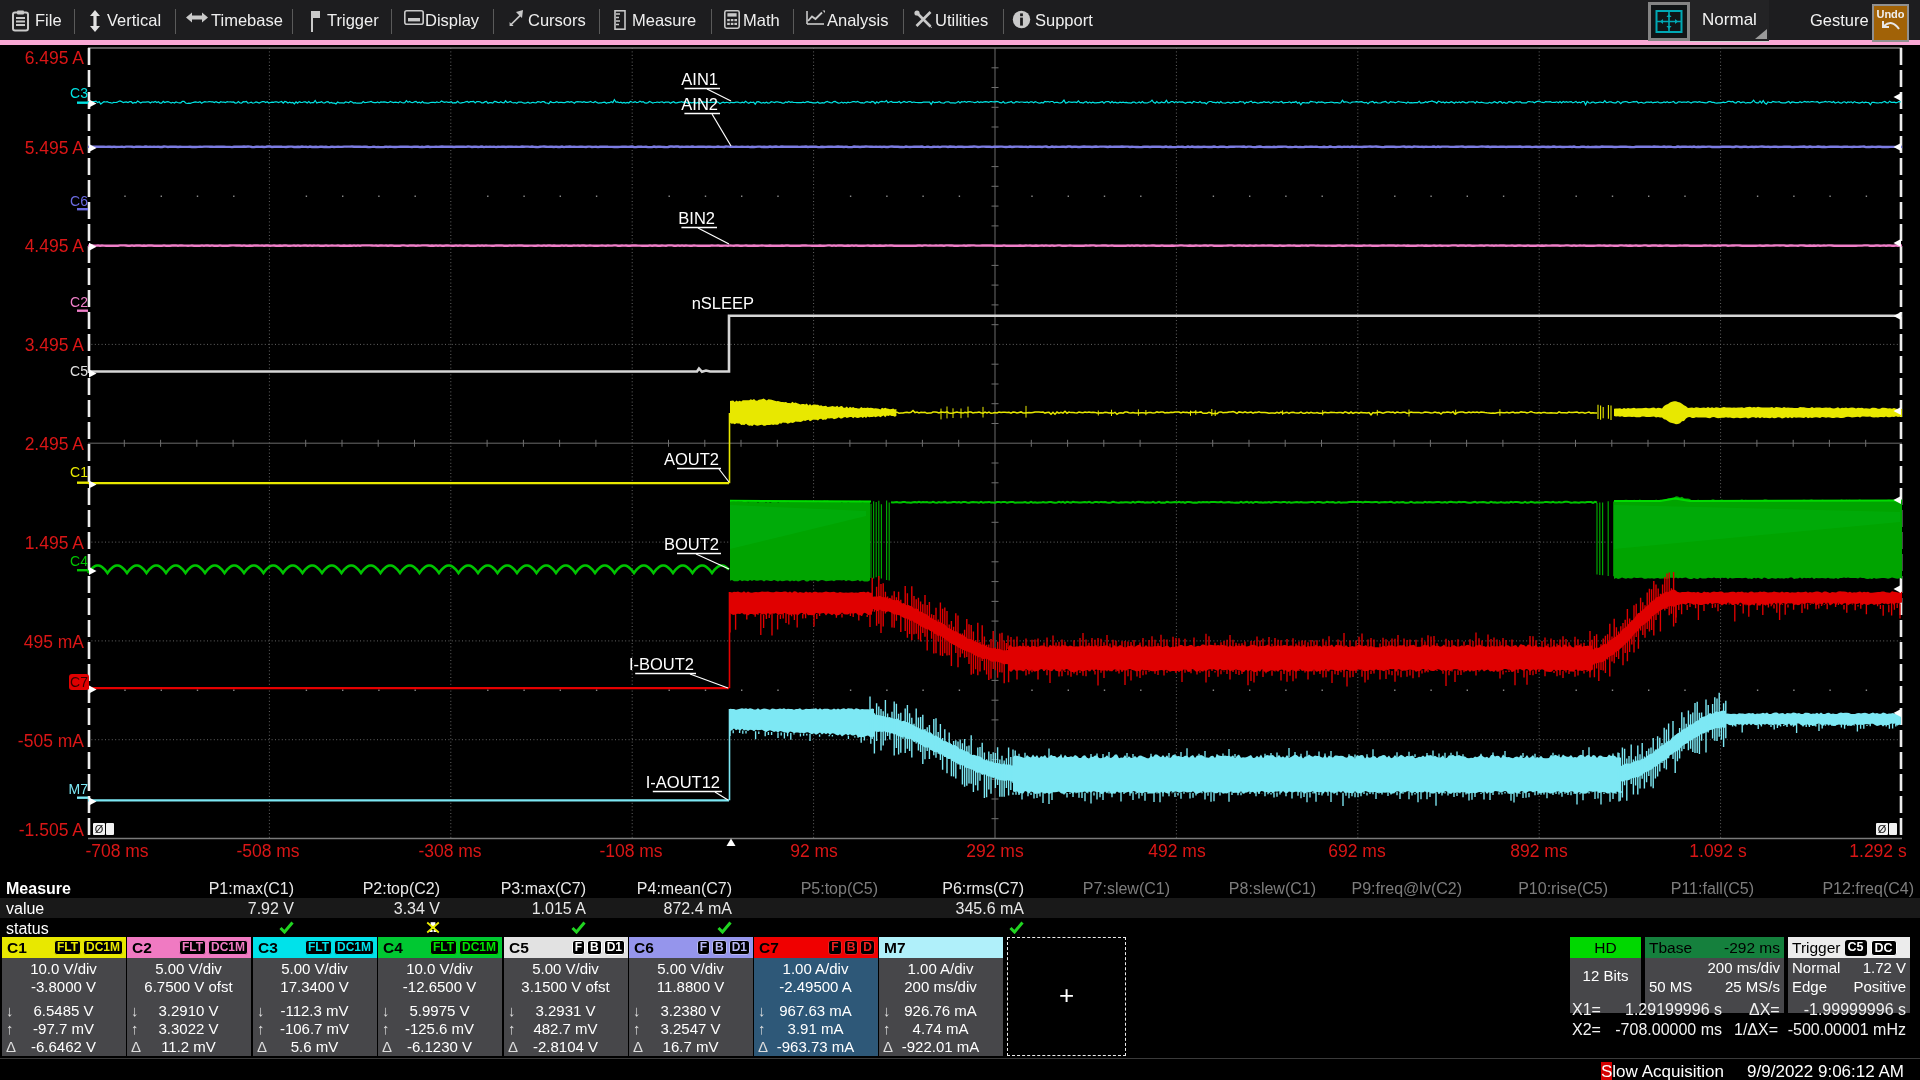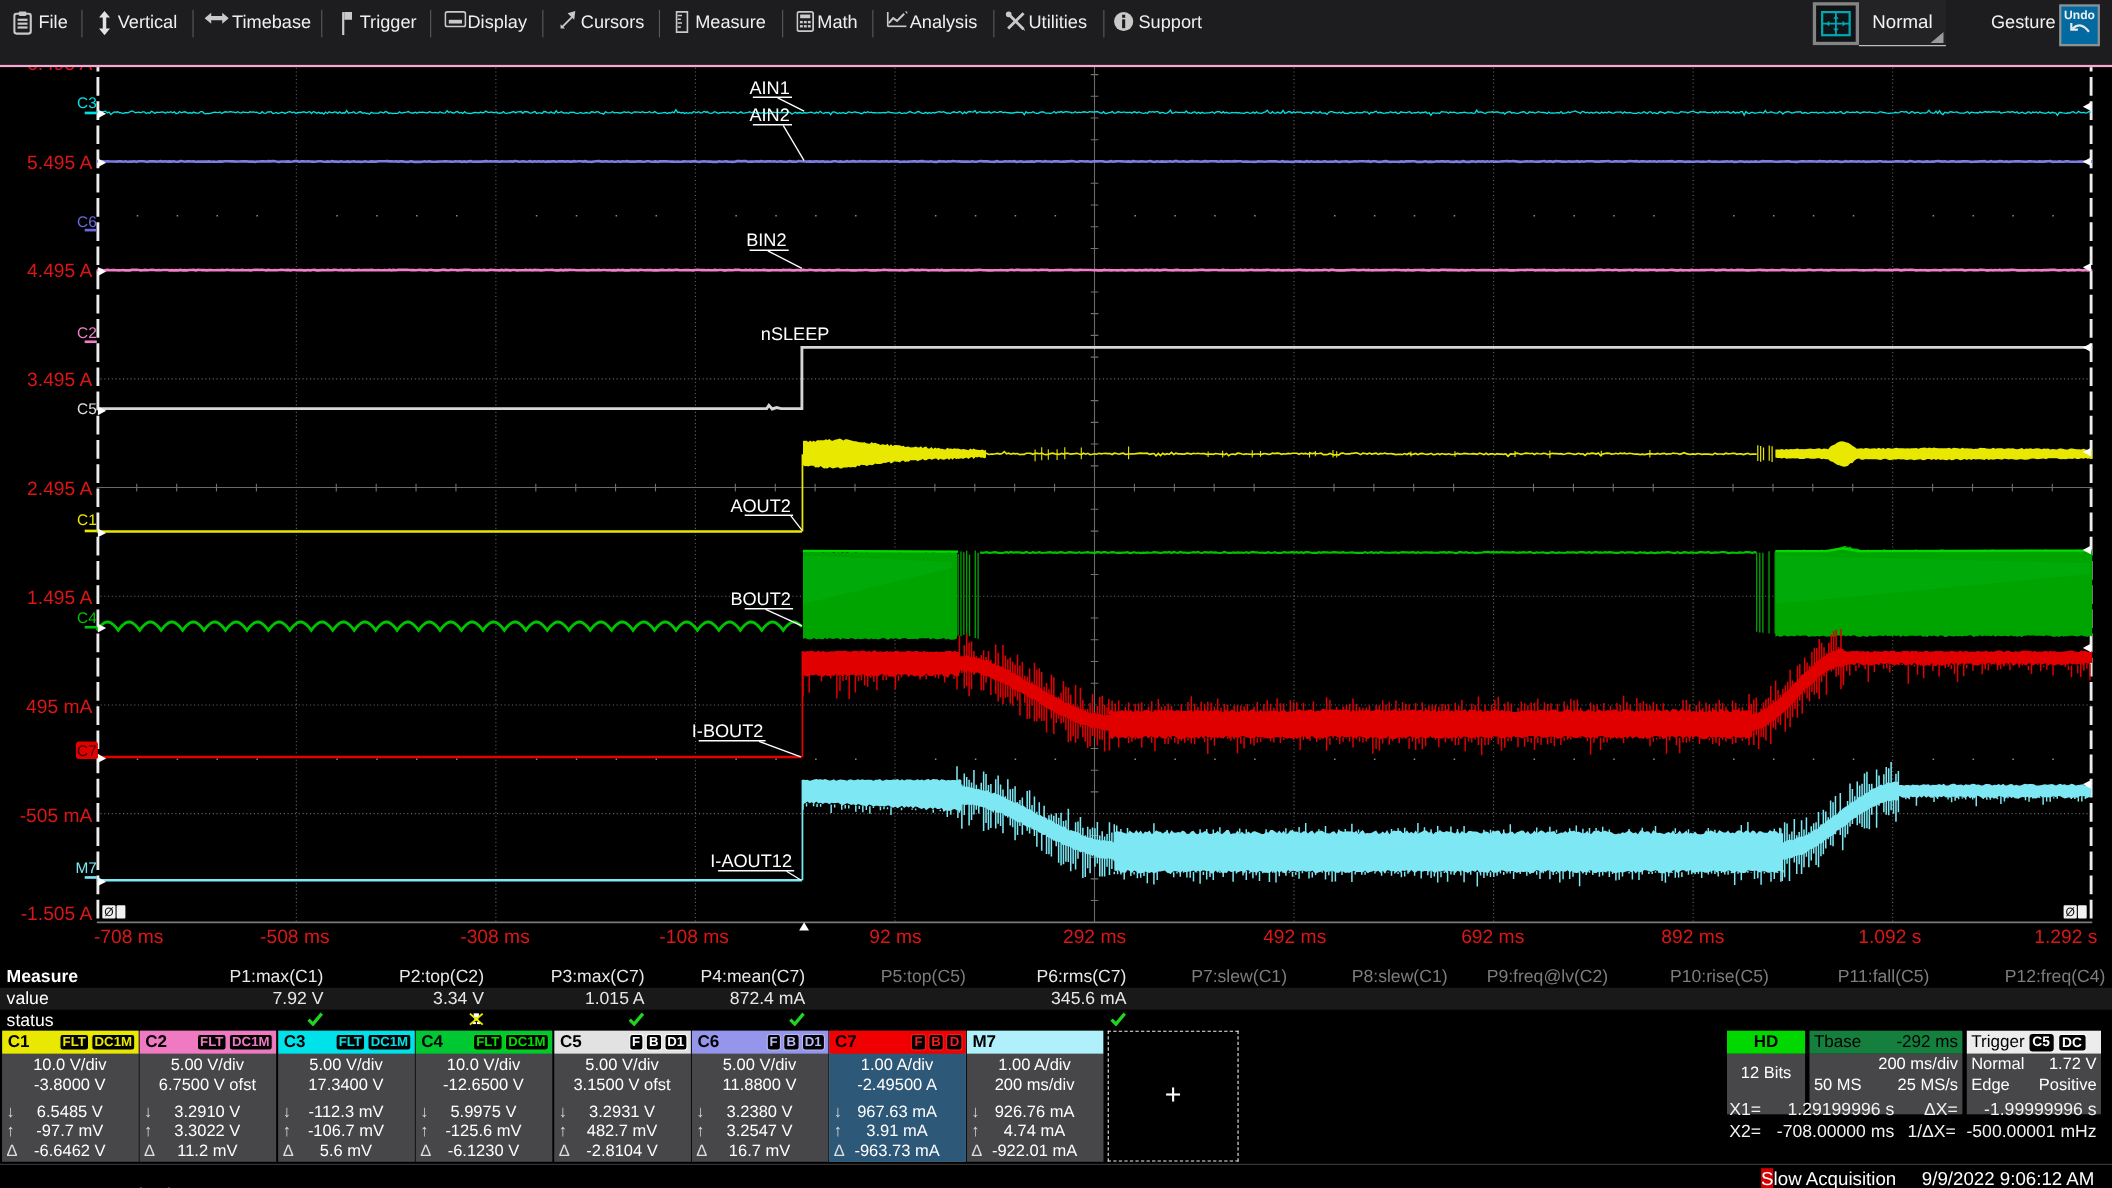--- a/index.html
+++ b/index.html
@@ -1,37 +1,37 @@
 <!DOCTYPE html>
 <html><head><meta charset="utf-8"><style>
 *{margin:0;padding:0;box-sizing:border-box}
 body{width:1920px;height:1080px;background:#000;font-family:"Liberation Sans",sans-serif;overflow:hidden;position:relative}
-.menubar{position:absolute;left:0;top:0;width:1920px;height:61px;background:#1d1d1f;border-bottom:2px solid #f9a8d4}
+.menubar{position:absolute;left:0;top:0;width:1920px;height:45px;background:#1d1d1f;border-bottom:5px solid #f9a8d4}
 .mtext{position:absolute;top:11px;font-size:16.5px;color:#efefef}
 .micon{position:absolute;top:10px}
 .msep{position:absolute;top:9px;width:1px;height:25px;background:#5a5a5a}
 .gridbtn{position:absolute;left:1648px;top:2px;width:42px;height:39px;background:#101416;border:3px solid #848484;display:flex;align-items:center;justify-content:center}
 .normalbtn{position:absolute;left:1690px;top:0;width:79px;height:42px;background:#232325;color:#f2f2f2;font-size:17px;text-align:center;line-height:40px;border-bottom:1px solid #cfcfcf}
 .gesture{position:absolute;left:1810px;top:11px;font-size:16.5px;color:#f2f2f2}
-.undobtn{position:absolute;left:1872px;top:4px;width:37px;height:38px;background:#0369a1;border:2px solid #909090;color:#f0f0f0;font-size:11px;text-align:center;line-height:11px;padding-top:3px}
+.undobtn{position:absolute;left:1872px;top:4px;width:37px;height:38px;background:#a16207;border:2px solid #909090;color:#f0f0f0;font-size:11px;text-align:center;line-height:11px;padding-top:3px}
 .mrow{position:absolute;left:0;width:1920px}
 .mlab{position:absolute;left:6px;top:2px;font-size:16px;color:#fff}
 .mcell{position:absolute;top:2px;font-size:16px}
 .chbox{position:absolute;top:937px;width:124px;height:119px;background:#47474a}
 .chhdr{height:21px;display:flex;align-items:center;padding:0 3px}
 .chname{color:#000;font-size:15.5px;font-weight:bold;margin-left:2px}
 .chbadges{margin-left:auto;display:flex;gap:2px}
 .badge{background:#000;border:1.5px solid;border-radius:3px;padding:0 2px;height:15px;line-height:13px;font-weight:bold}
 .chbody{height:98px;padding:2px 5px 0 4px;color:#fff;font-size:15px}
 .chrow{height:18px;text-align:center;position:relative}
 .arr{position:absolute;left:0;color:#ddd}
 .addbox{position:absolute;left:1007px;top:937px;width:119px;height:119px;border:1.5px dashed #eee;color:#fff;font-size:26px;text-align:center;line-height:115px}
 .ibox{position:absolute;top:937px;color:#fff}
 .ihdr{height:21px;display:flex;align-items:center;padding:0 4px;color:#000;font-size:15.5px}
-.ihdr b{font-weight:bold}
+.ihdr b{font-weight:normal}
 .ibody{background:#47474a;height:55px;font-size:15px;padding:1px 4px}
 .irow{display:flex;height:19px}
 .tbdg{background:#000;color:#fff;font-size:12.5px;font-weight:bold;border-radius:3px;padding:0 3px;margin-left:4px;height:16px;line-height:15px}
 .xrow{position:absolute;width:1920px;height:20px;color:#f2f2f2;font-size:16px}
 .xrow span{position:absolute}
 .xr{text-align:right}
 .botbar{position:absolute;left:0;top:1058px;width:1920px;height:22px;background:#000;border-top:1px solid #3a3a3a;color:#fff}
 </style></head><body>
 <svg width="1920" height="1080" viewBox="0 0 1920 1080" style="position:absolute;left:0;top:0">
     <g>

